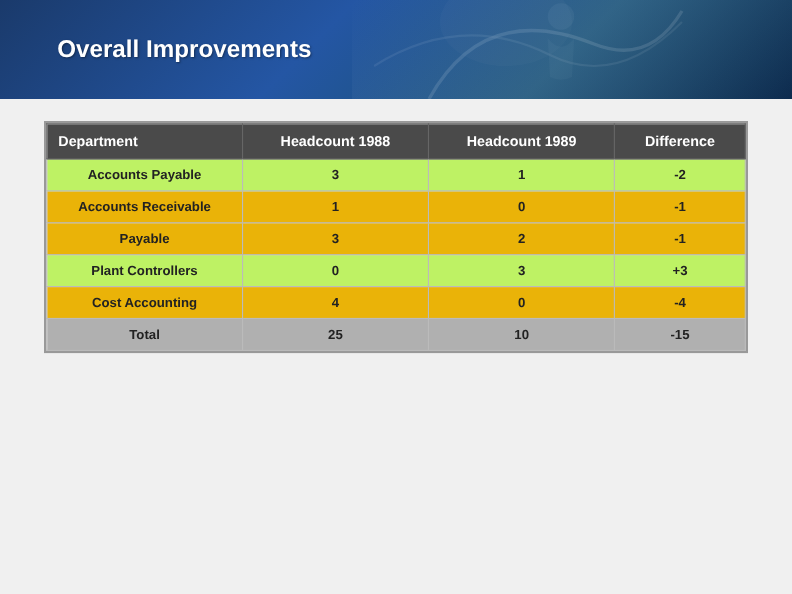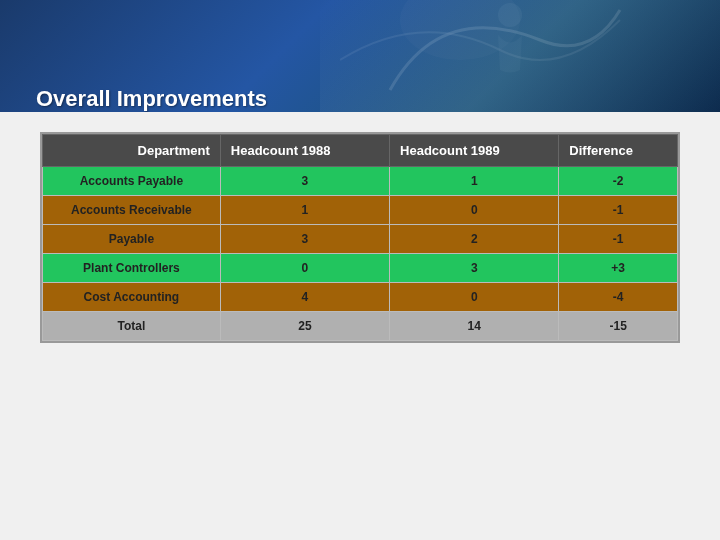--- a/index.html
+++ b/index.html
@@ -9,27 +9,27 @@
       height: 540px;
       font-family: Arial, sans-serif;
       background: #ffffff;
       overflow: hidden;
       position: relative;
     }
 
     
     .header-banner {
       width: 100%;
-      height: 112px;
+      height: 90px;
       background: linear-gradient(135deg, #1a3a6b 0%, #2456a4 40%, #1a5276 70%, #0d2b4e 100%);
       position: relative;
       overflow: hidden;
       display: flex;
-      align-items: flex-end;
-      padding-left: 36px;
+      align-items: center;
+      padding-left: 52px;
     }
 
     .header-banner::before {
       content: '';
       position: absolute;
       right: 0;
       top: 0;
       width: 400px;
       height: 100%;
       background: linear-gradient(135deg, transparent 0%, rgba(180,200,230,0.15) 50%, transparent 100%);
@@ -72,51 +72,51 @@
       border-collapse: collapse;
     }
 
     
     thead tr th {
       background: #4a4a4a;
       color: #ffffff;
       font-size: 13px;
       font-weight: bold;
       padding: 8px 10px;
-      text-align: left;
+      text-align: center;
       border: 1px solid #666;
     }
 
     thead tr th:first-child {
-      text-align: right;
+      text-align: left;
       width: 28%;
       padding-left: 10px;
     }
 
     
     tbody tr td {
       padding: 7px 10px;
       font-size: 12px;
       font-weight: bold;
       text-align: center;
       border: 1px solid #bbb;
       color: #222;
     }
 
     tbody tr td:first-child {
       text-align: center;
     }
 
     
     .row-dark {
-      background: #22c55e;
+      background: #bef264;
     }
 
     .row-light {
-      background: #a16207;
+      background: #eab308;
     }
 
     .row-total {
       background: #b0b0b0;
       margin-left: 38px;
     }
   </style>
 </head>
 <body>
 
@@ -170,19 +170,19 @@
           </tr>
           <tr class="row-light">
             <td>Cost Accounting</td>
             <td>4</td>
             <td>0</td>
             <td>-4</td>
           </tr>
           <tr class="row-total">
             <td>Total</td>
             <td>25</td>
-            <td>14</td>
+            <td>10</td>
             <td>-15</td>
           </tr>
         </tbody>
     </table>
   </div>
 </div>
 
 </body></html>

